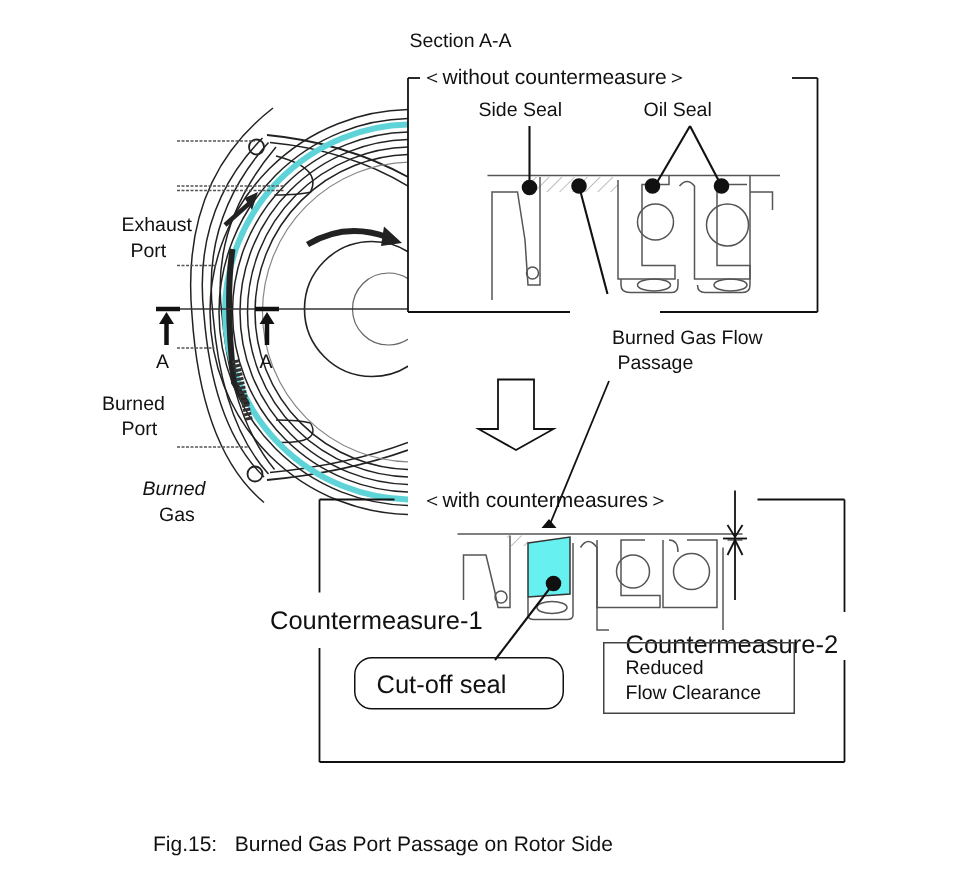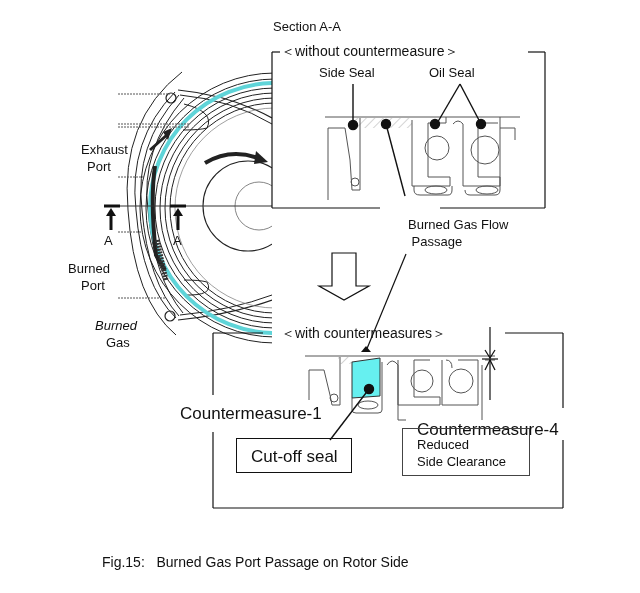--- a/index.html
+++ b/index.html
@@ -179,23 +179,23 @@
 <div class="lbl s13" style="left:87px;top:160px;">Port</div>
 <div class="lbl s13" style="left:104px;top:234px;">A</div>
 <div class="lbl s13" style="left:173px;top:234px;">A</div>
 <div class="lbl s13" style="left:68px;top:262px;">Burned</div>
 <div class="lbl s13" style="left:81px;top:279px;">Port</div>
 <div class="lbl s13" style="left:95px;top:319px;font-style:italic;">Burned</div>
 <div class="lbl s13" style="left:106px;top:336px;">Gas</div>
 
 <div class="lbl s16" style="left:265px;top:326px;margin-left:16px;">＜with countermeasures＞</div>
 <div class="lbl s17" style="left:137px;top:405px;margin-left:43px;">Countermeasure-1</div>
-<div class="lbl s17" style="left:417px;top:421px;">Countermeasure-4</div>
-
-<div class="box" style="left:236px;top:438px;width:116px;height:35px;">
+<div class="lbl s17" style="left:417px;top:421px;">Countermeasure-2</div>
+
+<div class="box" style="left:236px;top:438px;width:140px;height:35px;border-radius:12px;">
   <div class="lbl s17" style="left:14px;top:9px;">Cut-off seal</div>
 </div>
 <div class="box2" style="left:402px;top:428px;width:128px;height:48px;">
   <div class="lbl s13" style="left:14px;top:9px;">Reduced</div>
-  <div class="lbl s13" style="left:14px;top:26px;">Side Clearance</div>
+  <div class="lbl s13" style="left:14px;top:26px;">Flow Clearance</div>
 </div>
 
 <div class="lbl s16" style="left:102px;top:555px;white-space:pre;">Fig.15:   Burned Gas Port Passage on Rotor Side</div>
 
 </body></html>

